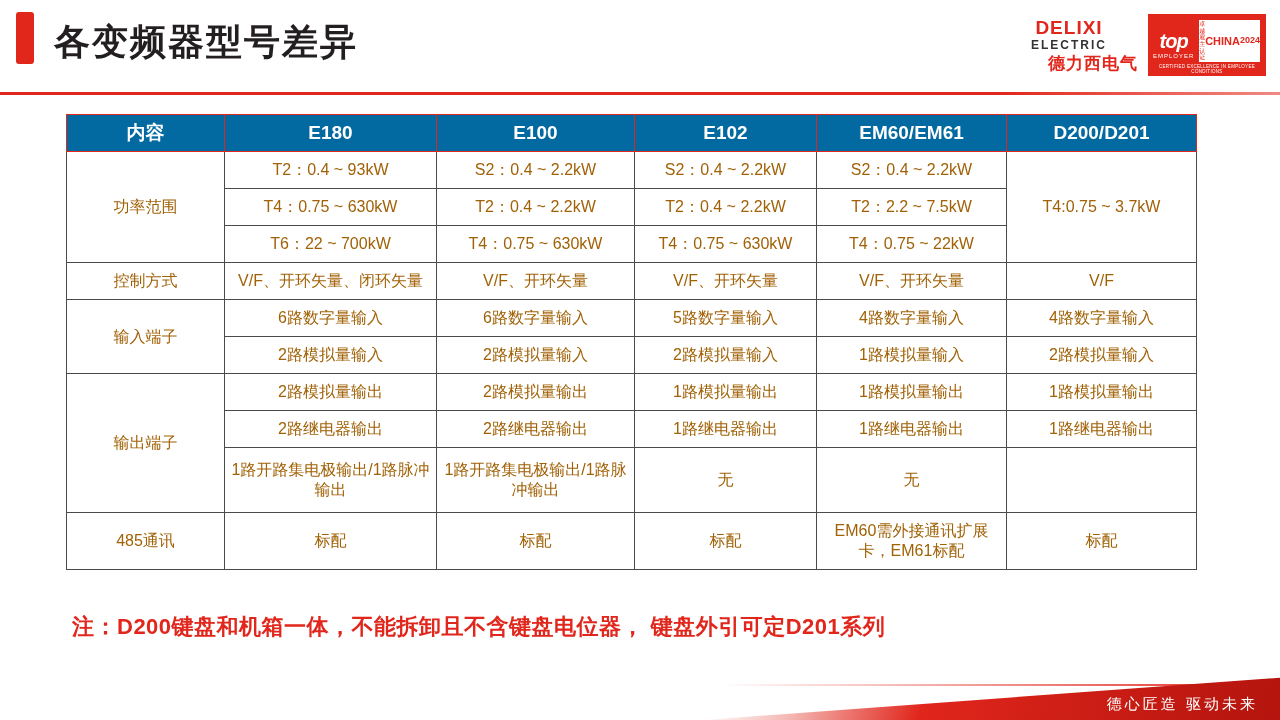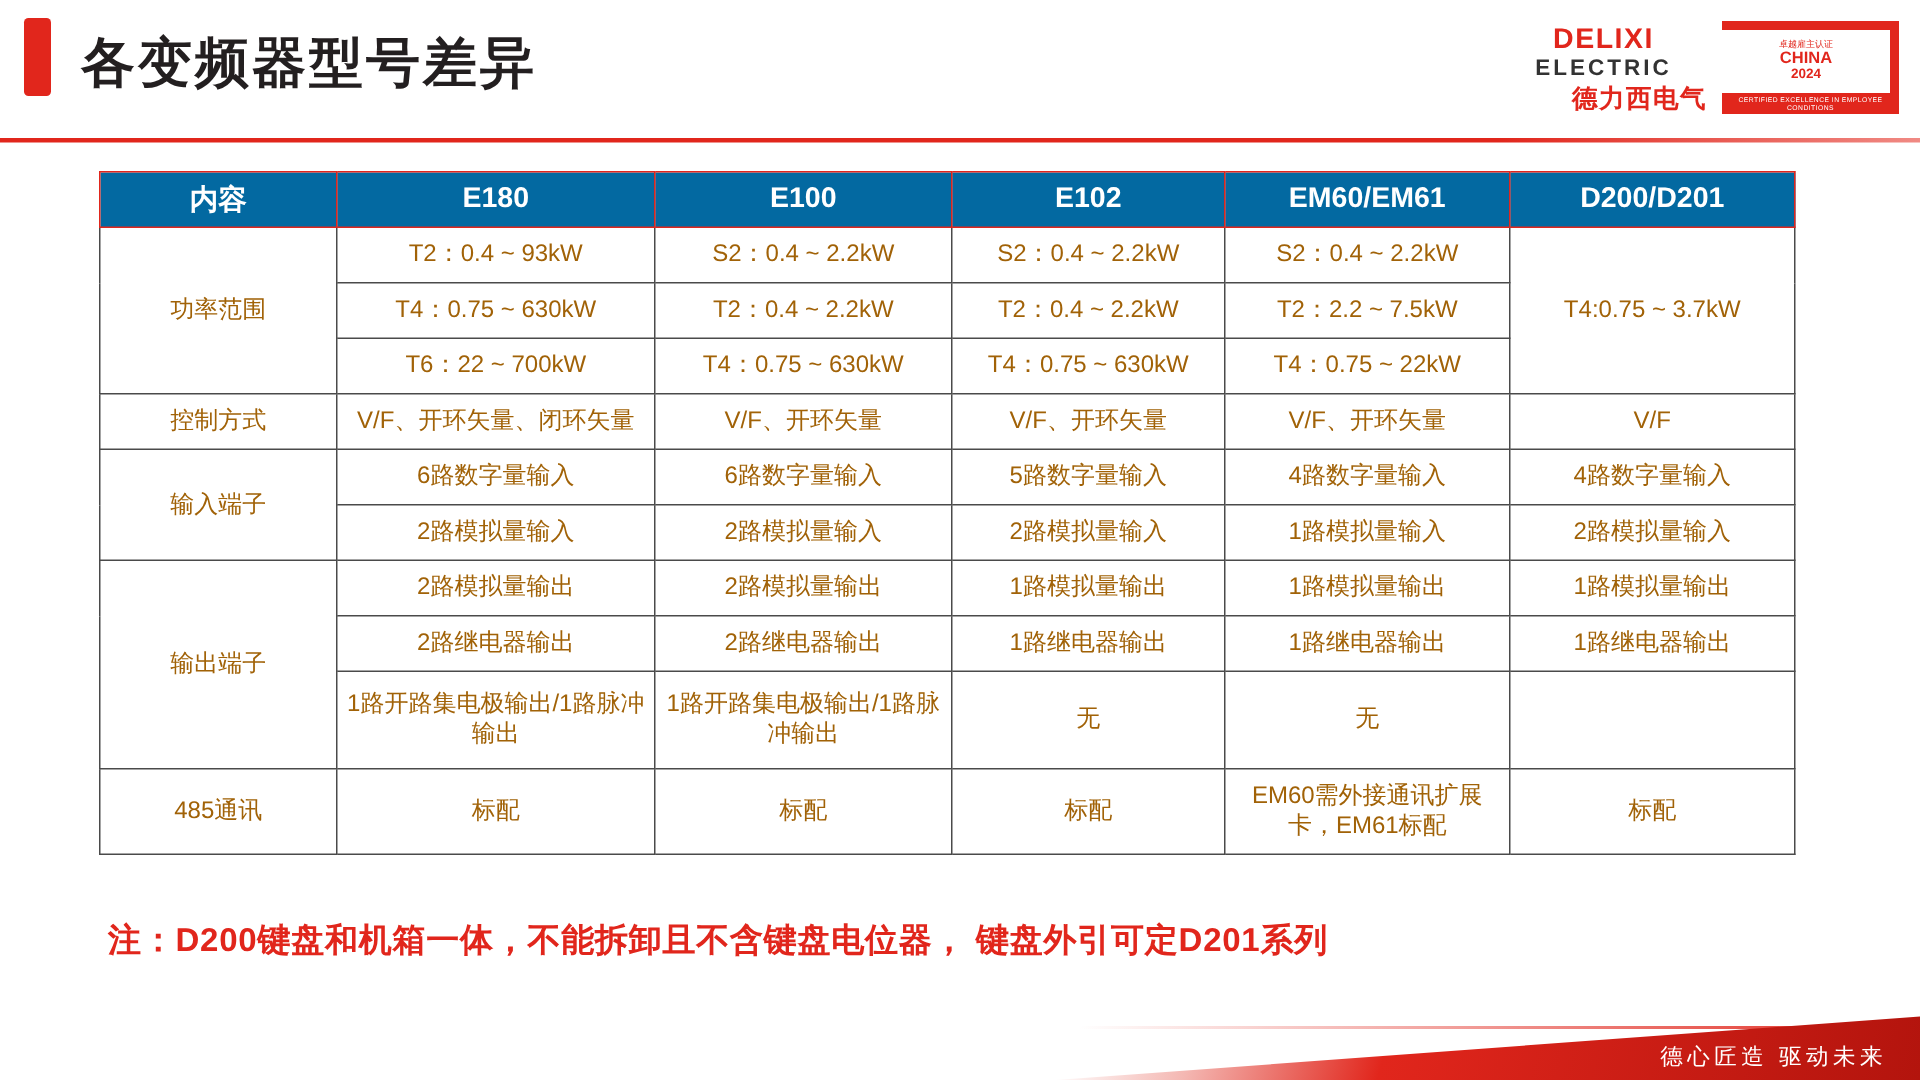--- a/index.html
+++ b/index.html
@@ -64,21 +64,21 @@
     line-height: 1;
     padding-right: 4px;
   }
   .delixi-logo .dx-en {
     font-size: 19px;
     font-weight: bold;
     color: #e1261c;
     letter-spacing: 1px;
   }
   .delixi-logo .dx-sub {
-    font-size: 15px;
+    font-size: 12px;
     font-weight: bold;
     color: #333;
     letter-spacing: 2px;
     margin-top: 2px;
   }
   .delixi-logo .dx-cn {
     font-size: 17px;
     font-weight: bold;
     color: #e1261c;
     letter-spacing: 1px;
@@ -110,21 +110,21 @@
   .te-employer {
     font-size: 6px;
     letter-spacing: 1px;
     margin-top: 2px;
   }
   .te-right {
     flex: 1;
     background: #fff;
     margin: 6px 6px 14px 0;
     display: flex;
-    flex-direction: column;
+    flex-direction: row;
     justify-content: center;
     align-items: center;
     color: #e1261c;
     line-height: 1.1;
   }
   .te-cn { font-size: 6px; }
   .te-china { font-size: 11px; font-weight: bold; }
   .te-year { font-size: 9px; font-weight: bold; }
   .te-foot {
     position: absolute;
@@ -236,20 +236,24 @@
   <div class="header-accent"></div>
   <div class="page-title">各变频器型号差异</div>
 
   <div class="logo-area">
     <div class="delixi-logo">
       <div class="dx-en">DELIXI</div>
       <div class="dx-sub">ELECTRIC</div>
       <div class="dx-cn">德力西电气</div>
     </div>
     <div class="top-employer">
+      <div class="te-left">
+        <div class="te-top">top</div>
+        <div class="te-employer">EMPLOYER</div>
+      </div>
       <div class="te-right">
         <div class="te-cn">卓越雇主认证</div>
         <div class="te-china">CHINA</div>
         <div class="te-year">2024</div>
       </div>
       <div class="te-foot">CERTIFIED EXCELLENCE IN EMPLOYEE CONDITIONS</div>
     </div>
   </div>
 
   <div class="header-rule"></div>

